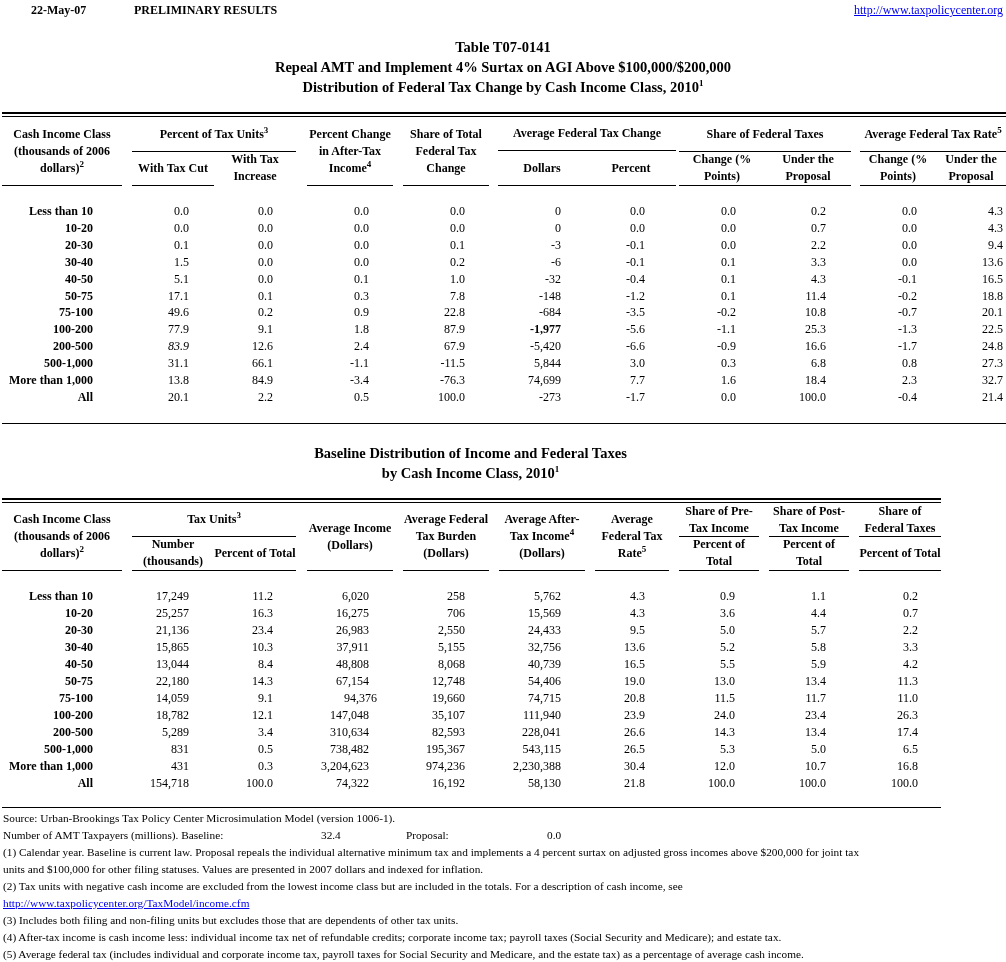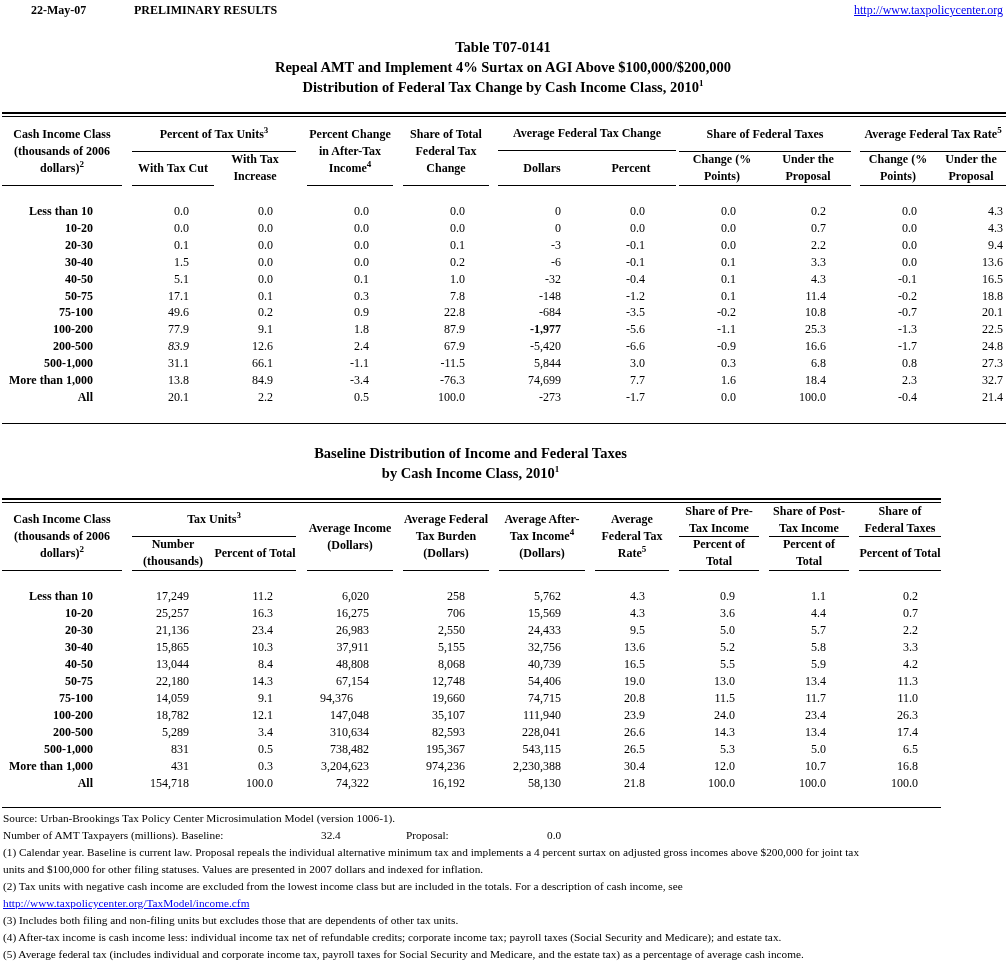--- a/index.html
+++ b/index.html
@@ -392,21 +392,21 @@
       <span class="cell" style="right: 445px;">54,406</span>
       <span class="cell" style="right: 361px;">19.0</span>
       <span class="cell" style="right: 271px;">13.0</span>
       <span class="cell" style="right: 180px;">13.4</span>
       <span class="cell" style="right: 88px;">11.3</span>
     </div>
     <div class="row" style="top: 690px; width: 1006px;">
       <span class="cell label" style="right: 913px;">75-100</span>
       <span class="cell" style="right: 817px;">14,059</span>
       <span class="cell" style="right: 733px;">9.1</span>
-      <span class="cell" style="right: 653px;">94,376</span>
+      <span class="cell" style="right: 629px;">94,376</span>
       <span class="cell" style="right: 541px;">19,660</span>
       <span class="cell" style="right: 445px;">74,715</span>
       <span class="cell" style="right: 361px;">20.8</span>
       <span class="cell" style="right: 271px;">11.5</span>
       <span class="cell" style="right: 180px;">11.7</span>
       <span class="cell" style="right: 88px;">11.0</span>
     </div>
     <div class="row" style="top: 707px; width: 1006px;">
       <span class="cell label" style="right: 913px;">100-200</span>
       <span class="cell" style="right: 817px;">18,782</span>

